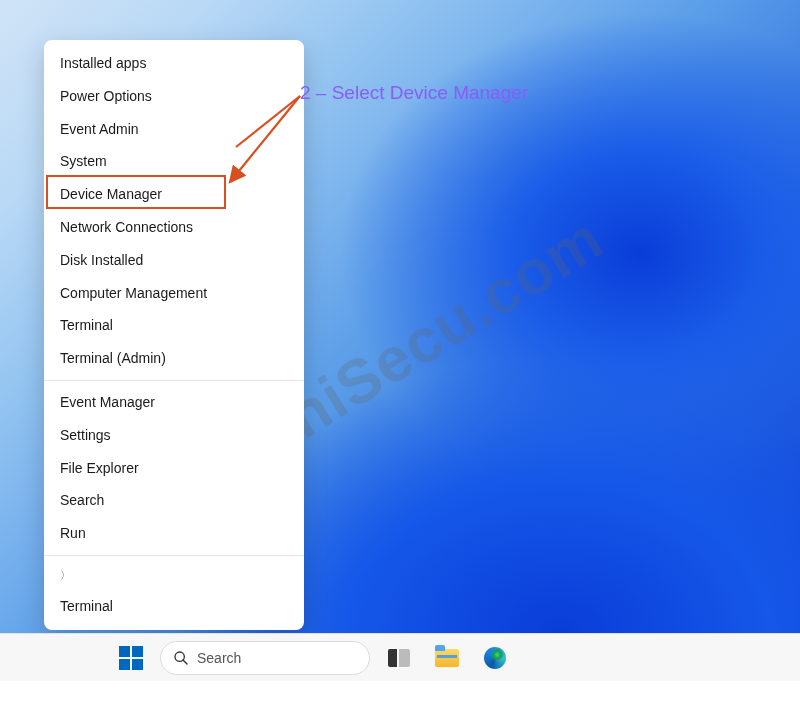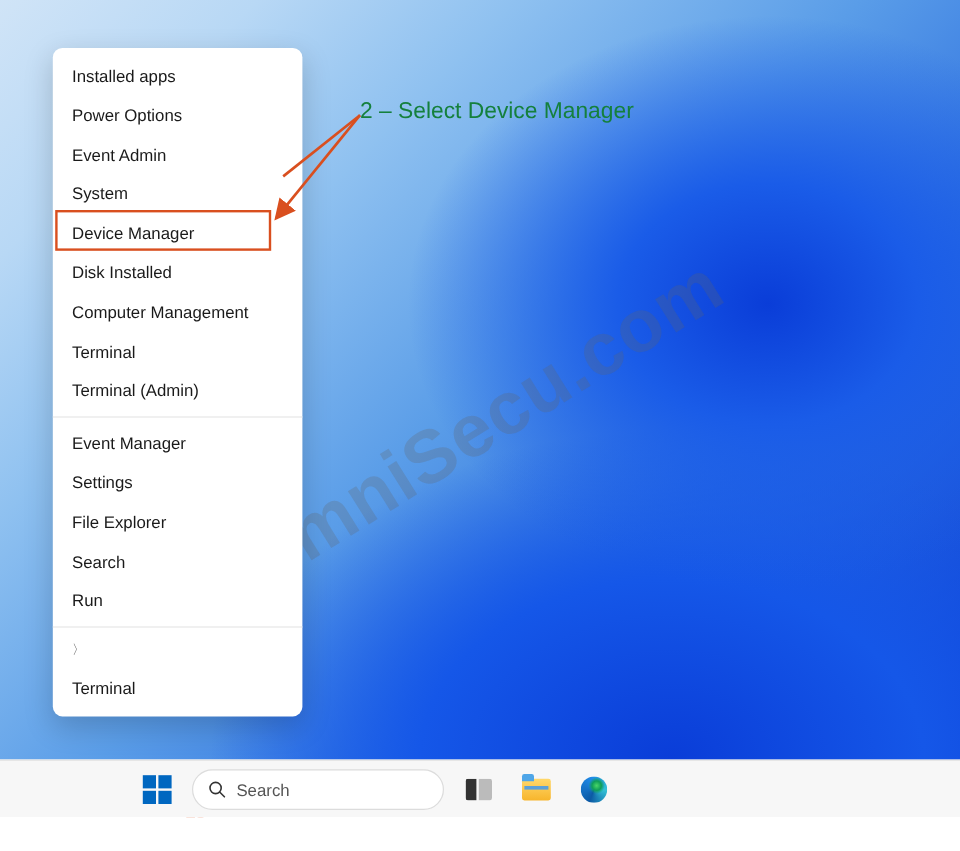--- a/index.html
+++ b/index.html
@@ -34,21 +34,21 @@
     white-space: nowrap;
     pointer-events: none;
     letter-spacing: 1px;
   }
 
   
   .context-menu {
     position: absolute;
     left: 44px;
     top: 40px;
-    width: 208px;
+    width: 260px;
     background: #ffffff;
     border-radius: 8px;
     box-shadow: 0 8px 24px rgba(0,0,0,0.18);
     padding: 5px 0;
     font-size: 14px;
     color: #1a1a1a;
   }
   .menu-group { padding: 2px 0; }
   .menu-sep {
     height: 1px;
@@ -69,21 +69,21 @@
   }
   .highlight-box {
     position: absolute;
     border: 2px solid #d94f1f;
     pointer-events: none;
   }
 
   
   .annotation {
     position: absolute;
-    color: #15803d;
+    color: #8b5cf6;
     font-size: 19px;
     font-weight: 500;
     white-space: nowrap;
   }
 
   
   .overlay-svg {
     position: absolute;
     top: 0; left: 0;
     width: 800px; height: 709px;
@@ -202,20 +202,23 @@
     <div class="menu-item">
         <span>Event Admin</span>
       </div>
     <div class="menu-item">
         <span>System</span>
       </div>
     <div class="menu-item">
         <span>Device Manager</span>
       </div>
     <div class="menu-item">
+        <span>Network Connections</span>
+      </div>
+    <div class="menu-item">
         <span>Disk Installed</span>
       </div>
     <div class="menu-item">
         <span>Computer Management</span>
       </div>
     <div class="menu-item">
         <span>Terminal</span>
       </div>
     <div class="menu-item">
         <span>Terminal (Admin)</span>

